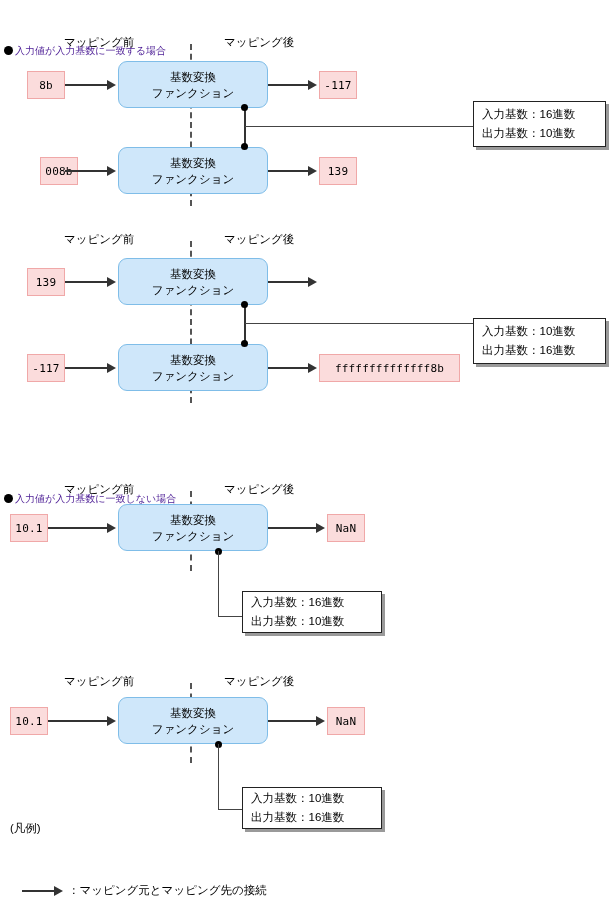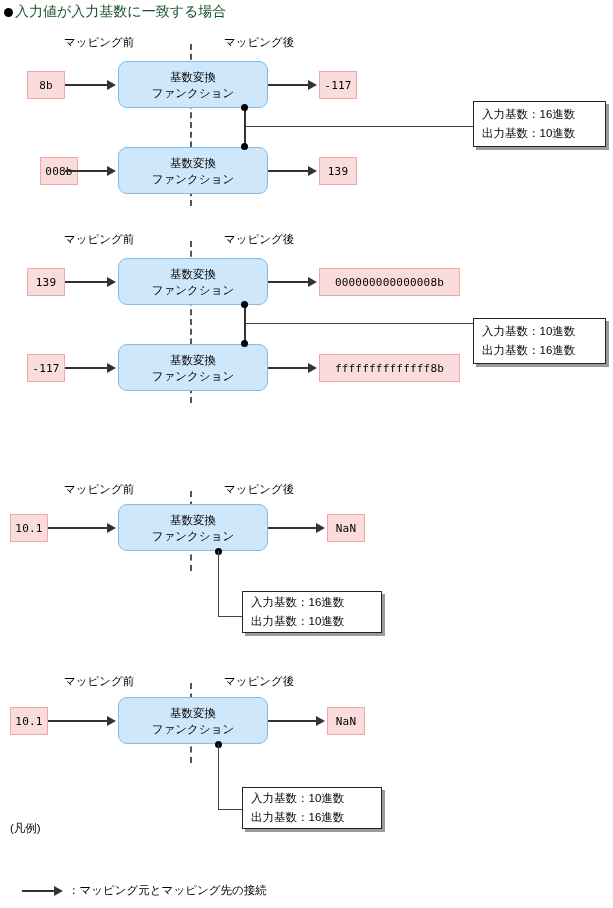--- a/index.html
+++ b/index.html
@@ -15,25 +15,26 @@
     position: relative;
     width: 613px;
     height: 908px;
     background: #ffffff;
     overflow: hidden;
   }
   .abs { position: absolute; }
 
   
   .section-heading {
-    font-size: 14px;
+    font-size: 10px;
     line-height: 14px;
     letter-spacing: 0px;
     white-space: nowrap;
-    color: #14532d;
+    color: #4c1d95;
+    margin-top: 40px;
   }
   .bullet-dot {
     display: inline-block;
     width: 9px; height: 9px;
     border-radius: 50%;
     background: #000;
     margin-right: 2px;
     vertical-align: -1px;
   }
 
@@ -192,21 +193,20 @@
 
   <div class="abs chip" style="left:27px; top:268px; width:38px; height:28px;">139</div>
   <div class="abs hline" style="left:65px; top:281px; width:44px;"></div>
   <div class="abs arrowhead" style="left:107px; top:277px;"></div>
   <div class="abs fn-box" style="left:118px; top:258px; width:150px; height:47px;">
     <span>基数変換</span>
     <span>ファンクション</span>
   </div>
   <div class="abs hline" style="left:268px; top:281px; width:42px;"></div>
   <div class="abs arrowhead" style="left:308px; top:277px;"></div>
-  <div class="abs chip" style="left:319px; top:268px; width:141px; height:28px;">000000000000008b</div>
 
   <div class="abs chip" style="left:27px; top:354px; width:38px; height:28px;">-117</div>
   <div class="abs hline" style="left:65px; top:367px; width:44px;"></div>
   <div class="abs arrowhead" style="left:107px; top:363px;"></div>
   <div class="abs fn-box" style="left:118px; top:344px; width:150px; height:47px;">
     <span>基数変換</span>
     <span>ファンクション</span>
   </div>
   <div class="abs hline" style="left:268px; top:367px; width:42px;"></div>
   <div class="abs arrowhead" style="left:308px; top:363px;"></div>
@@ -214,20 +214,23 @@
 
   <div class="abs vline" style="left:244px; top:304px; height:40px;"></div>
   <div class="abs junction-dot" style="left:241px; top:301px;"></div>
   <div class="abs junction-dot" style="left:241px; top:340px;"></div>
   <div class="abs thinline-h" style="left:245px; top:323px; width:228px;"></div>
   <div class="abs note-box" style="left:473px; top:318px; width:133px; height:46px;">
     <span>入力基数：10進数</span>
     <span>出力基数：16進数</span>
   </div>
 
+  <div class="abs section-heading" style="left:4px; top:452px;">
+    <span class="bullet-dot"></span><span>入力値が入力基数に一致しない場合</span>
+  </div>
 
   <div class="abs col-caption" style="left:64px; top:483px;">マッピング前</div>
   <div class="abs col-caption" style="left:224px; top:483px;">マッピング後</div>
 
   <div class="abs dashed-v" style="left:190px; top:491px; height:80px;"></div>
 
   <div class="abs chip" style="left:10px; top:514px; width:38px; height:28px;">10.1</div>
   <div class="abs hline" style="left:48px; top:527px; width:61px;"></div>
   <div class="abs arrowhead" style="left:107px; top:523px;"></div>
   <div class="abs fn-box" style="left:118px; top:504px; width:150px; height:47px;">

